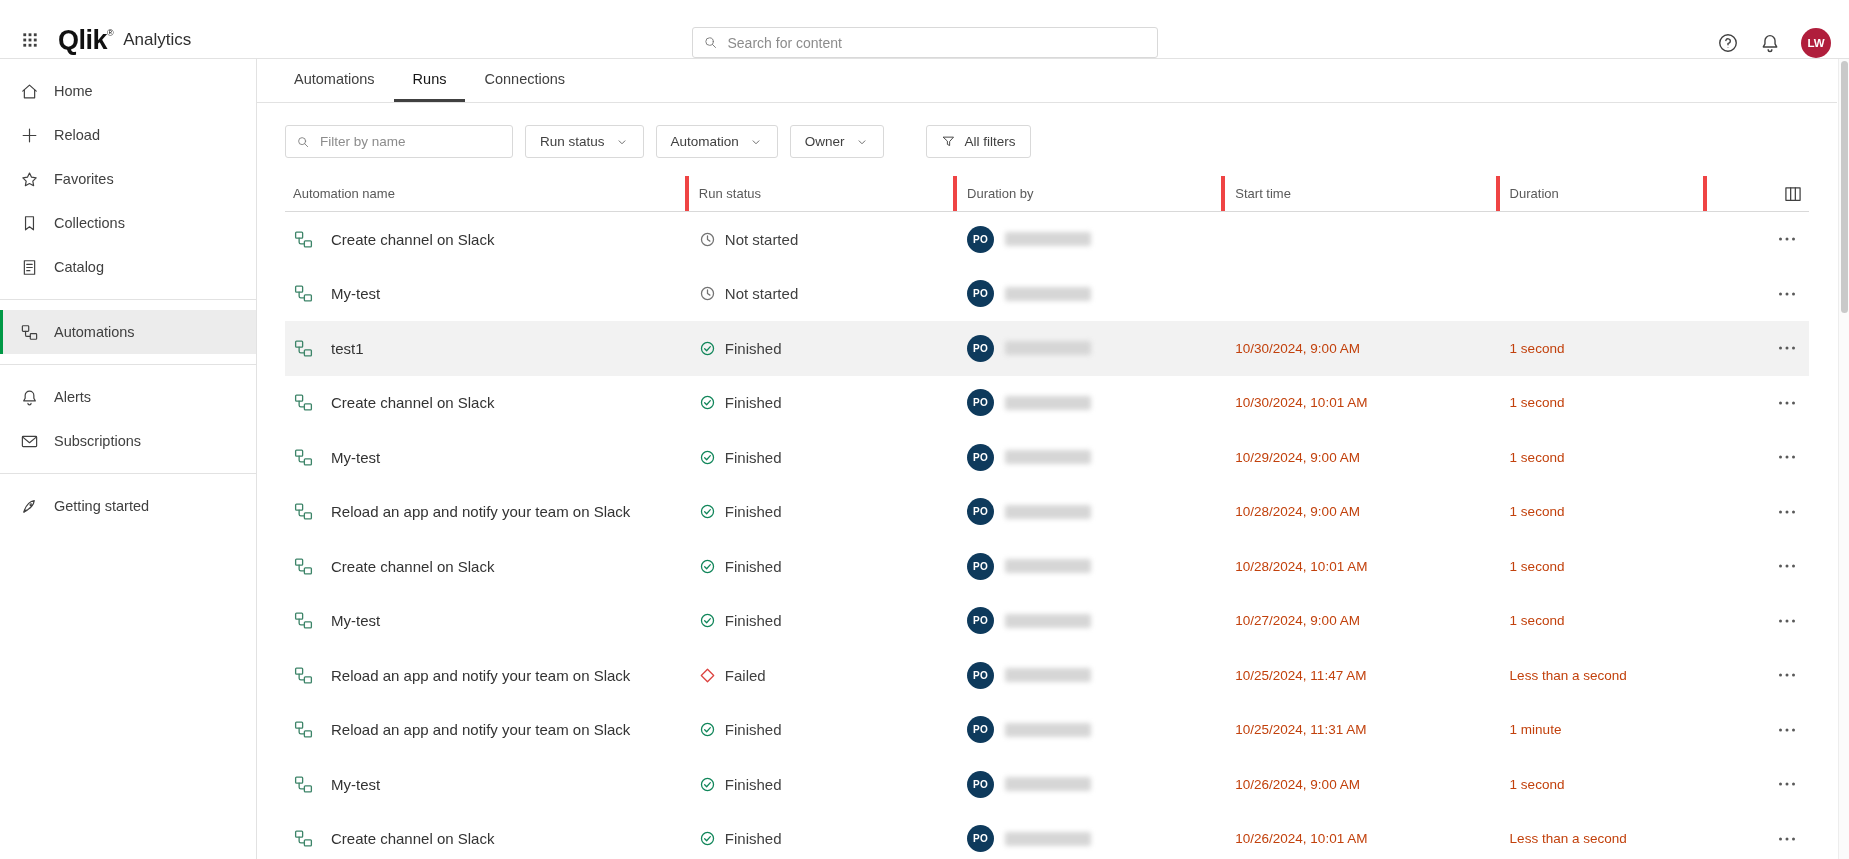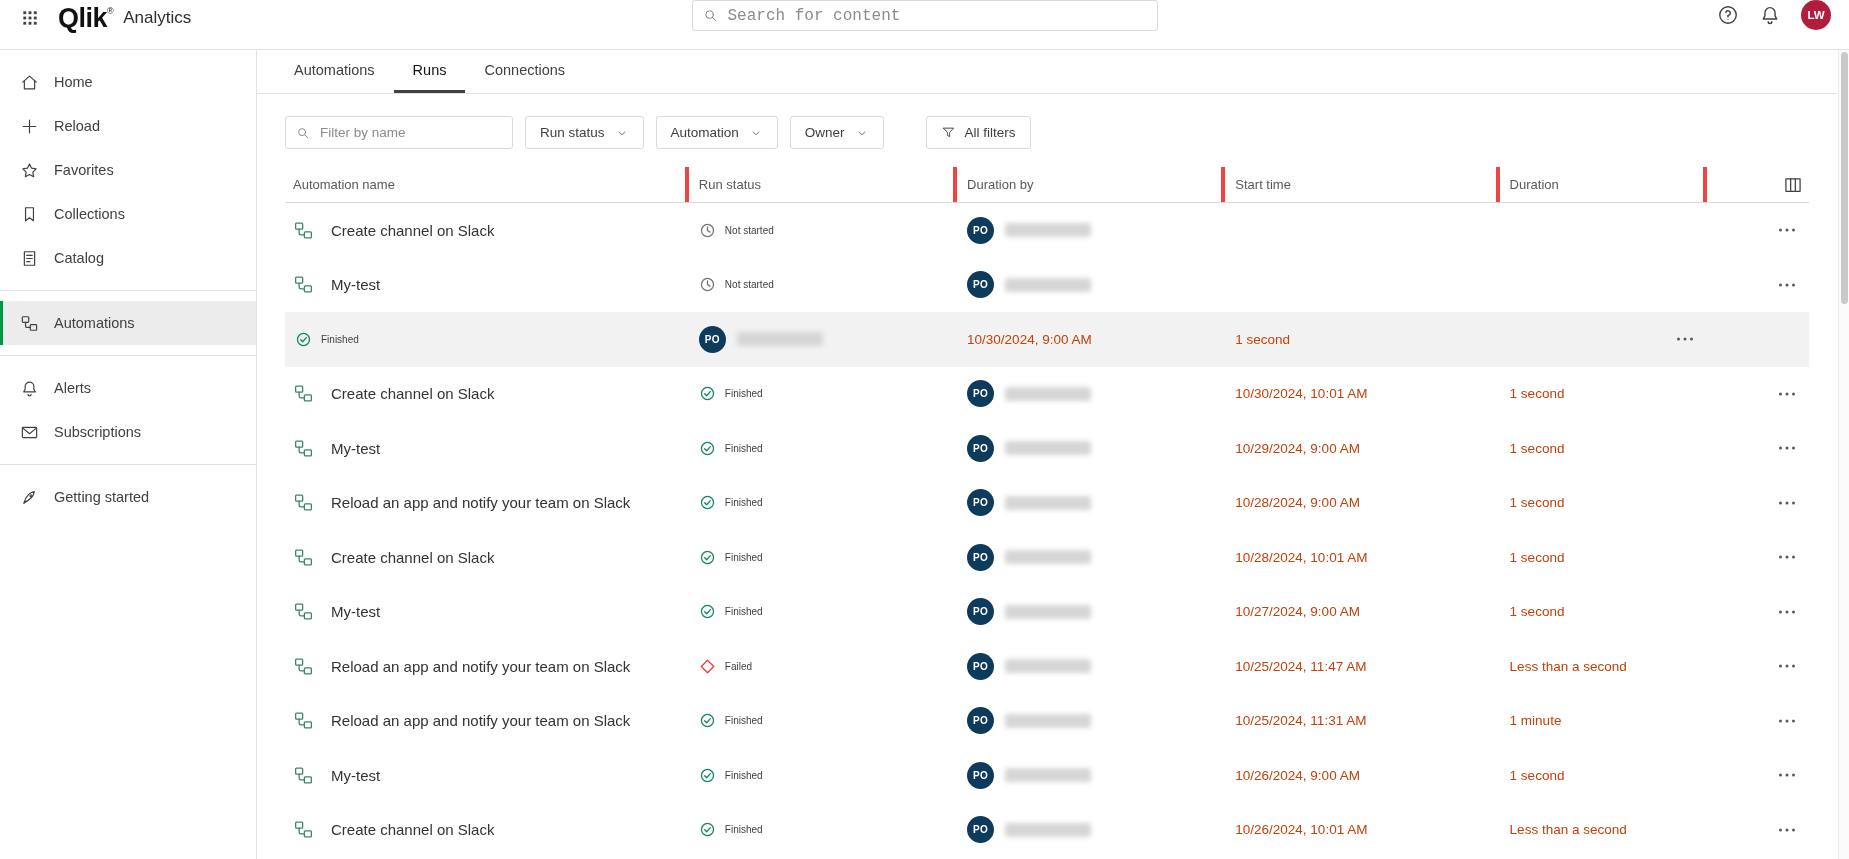--- a/index.html
+++ b/index.html
@@ -12,33 +12,33 @@
   }
   *{box-sizing:border-box}
   body{margin:0;width:1849px;height:859px;overflow:hidden;background:#fff;
        font-family:"Liberation Sans",sans-serif;color:#404040;}
   svg{width:100%;height:100%;display:block;fill:none;stroke:currentColor;
       stroke-width:1.5;stroke-linecap:round;stroke-linejoin:round}
 
   .app{display:flex;flex-direction:column;height:100%}
 
   
-  header{height:50px;flex:0 0 auto;display:flex;align-items:flex-start;
+  header{height:59px;flex:0 0 auto;display:flex;align-items:flex-end;
          border-bottom:1px solid #e2e2e2;position:relative;background:#fff;z-index:2}
   .hdr-left{display:flex;align-items:center;padding-left:12px}
   .waffle{width:36px;height:36px;padding:8px;border:none;background:none;color:#404040;cursor:pointer}
   .logo{display:flex;align-items:flex-start;margin-left:10px;font-size:27px;font-weight:700;
         color:#111;letter-spacing:-.5px;cursor:pointer;line-height:1}
   .logo sup{font-size:9px;font-weight:400;margin-top:2px}
   .product{font-size:17px;color:#2f2f2f;margin-left:10px}
   .hdr-center{position:absolute;left:50%;transform:translateX(-50%);width:466px}
   .search-box{display:flex;align-items:center;height:31px;border:1px solid #d9d9d9;
               border-radius:3px;padding:0 10px;gap:8px;background:#fff}
   .search-box .s-icon{width:15px;height:15px;color:#7a7a7a;flex:0 0 auto}
-  .search-box input{border:none;outline:none;flex:1;font-size:16px;color:#404040;font-family:Liberation Mono, monospace}
+  .search-box input{border:none;outline:none;flex:1;font-size:14px;color:#404040;font-family:Liberation Sans, sans-serif}
   .search-box input::placeholder{color:#8c8c8c}
   .hdr-right{margin-left:auto;display:flex;align-items:center;gap:20px;padding-right:18px}
   .icon-btn{width:22px;height:22px;padding:0;border:none;background:none;color:#404040;cursor:pointer}
   .avatar-user{width:30px;height:30px;border-radius:50%;background:var(--avatar-lw);color:#fff;
                font-size:11.5px;font-weight:700;display:flex;align-items:center;justify-content:center;cursor:pointer}
 
   
   .main{flex:1;display:flex;min-height:0;position:relative}
 
   
@@ -77,21 +77,21 @@
       font-size:13px;color:#595959;border-right:4px solid #ef4444}
   .th:first-child{padding-left:8px}
   .th-actions{display:flex;align-items:center;justify-content:flex-end;height:100%;padding-right:6px}
   .col-picker{width:20px;height:20px;padding:0;border:none;background:none;color:#404040;cursor:pointer}
   .tbody{overflow:hidden}
   .trow{height:54.5px}
   .trow.highlighted{background:#f2f2f2}
   .c-name{display:flex;align-items:center;gap:17px;padding-left:8px;font-size:15px;color:#333}
   .auto-icon{width:21px;height:21px;color:#3c8468;flex:0 0 auto}
   .name-text{cursor:pointer}
-  .c-status{display:flex;align-items:center;gap:9px;padding-left:10px;font-size:10px;color:#404040}
+  .c-status{display:flex;align-items:flex-start;gap:9px;padding-left:10px;font-size:15px;color:#404040}
   .status-icon{width:17px;height:17px;flex:0 0 auto}
   .status-not-started .status-icon{color:var(--notstarted)}
   .status-finished .status-icon{color:var(--finished)}
   .status-failed .status-icon{color:var(--failed)}
   .c-exec{display:flex;align-items:center;gap:11px;padding-left:10px}
   .po-avatar{width:27px;height:27px;border-radius:50%;background:var(--avatar-po);color:#fff;
              font-size:10px;font-weight:700;letter-spacing:.3px;
              display:flex;align-items:center;justify-content:center;flex:0 0 auto}
   .blur-bar{width:86px;height:14px;background:#d6d6d6;border-radius:2px;filter:blur(2.5px)}
   .c-start,.c-dur{font-size:13.5px;color:#c2410c;padding-left:10px}
@@ -379,20 +379,30 @@
       <button class="dots">
         <span><svg viewBox="0 0 24 24" style="fill:currentColor;stroke:none">
                       <circle cx="5.5" cy="12" r="1.5"></circle>
                       <circle cx="12" cy="12" r="1.5"></circle>
                       <circle cx="18.5" cy="12" r="1.5"></circle>
                     </svg></span>
       </button>
     </div>
   </div>
             <div class="trow highlighted">
+    <div class="cell c-name">
+      <span class="auto-icon">
+                  <svg viewBox="0 0 24 24">
+                    <rect x="3" y="3.5" width="8" height="7" rx="1"></rect>
+                    <rect x="13" y="13.5" width="8" height="7" rx="1"></rect>
+                    <path d="M7 10.5V15a2 2 0 0 0 2 2h4"></path>
+                  </svg>
+                </span>
+      <span class="name-text">test1</span>
+    </div>
     <div class="cell c-status status-finished">
       <span class="status-icon">
                   <svg viewBox="0 0 24 24" style="stroke-width:1.8">
                     <circle cx="12" cy="12" r="8.5"></circle>
                     <path d="m8 12.4 2.8 2.8L16 9.4"></path>
                   </svg>
                 </span>
       <span class="status-text">Finished</span>
     </div>
     <div class="cell c-exec">

